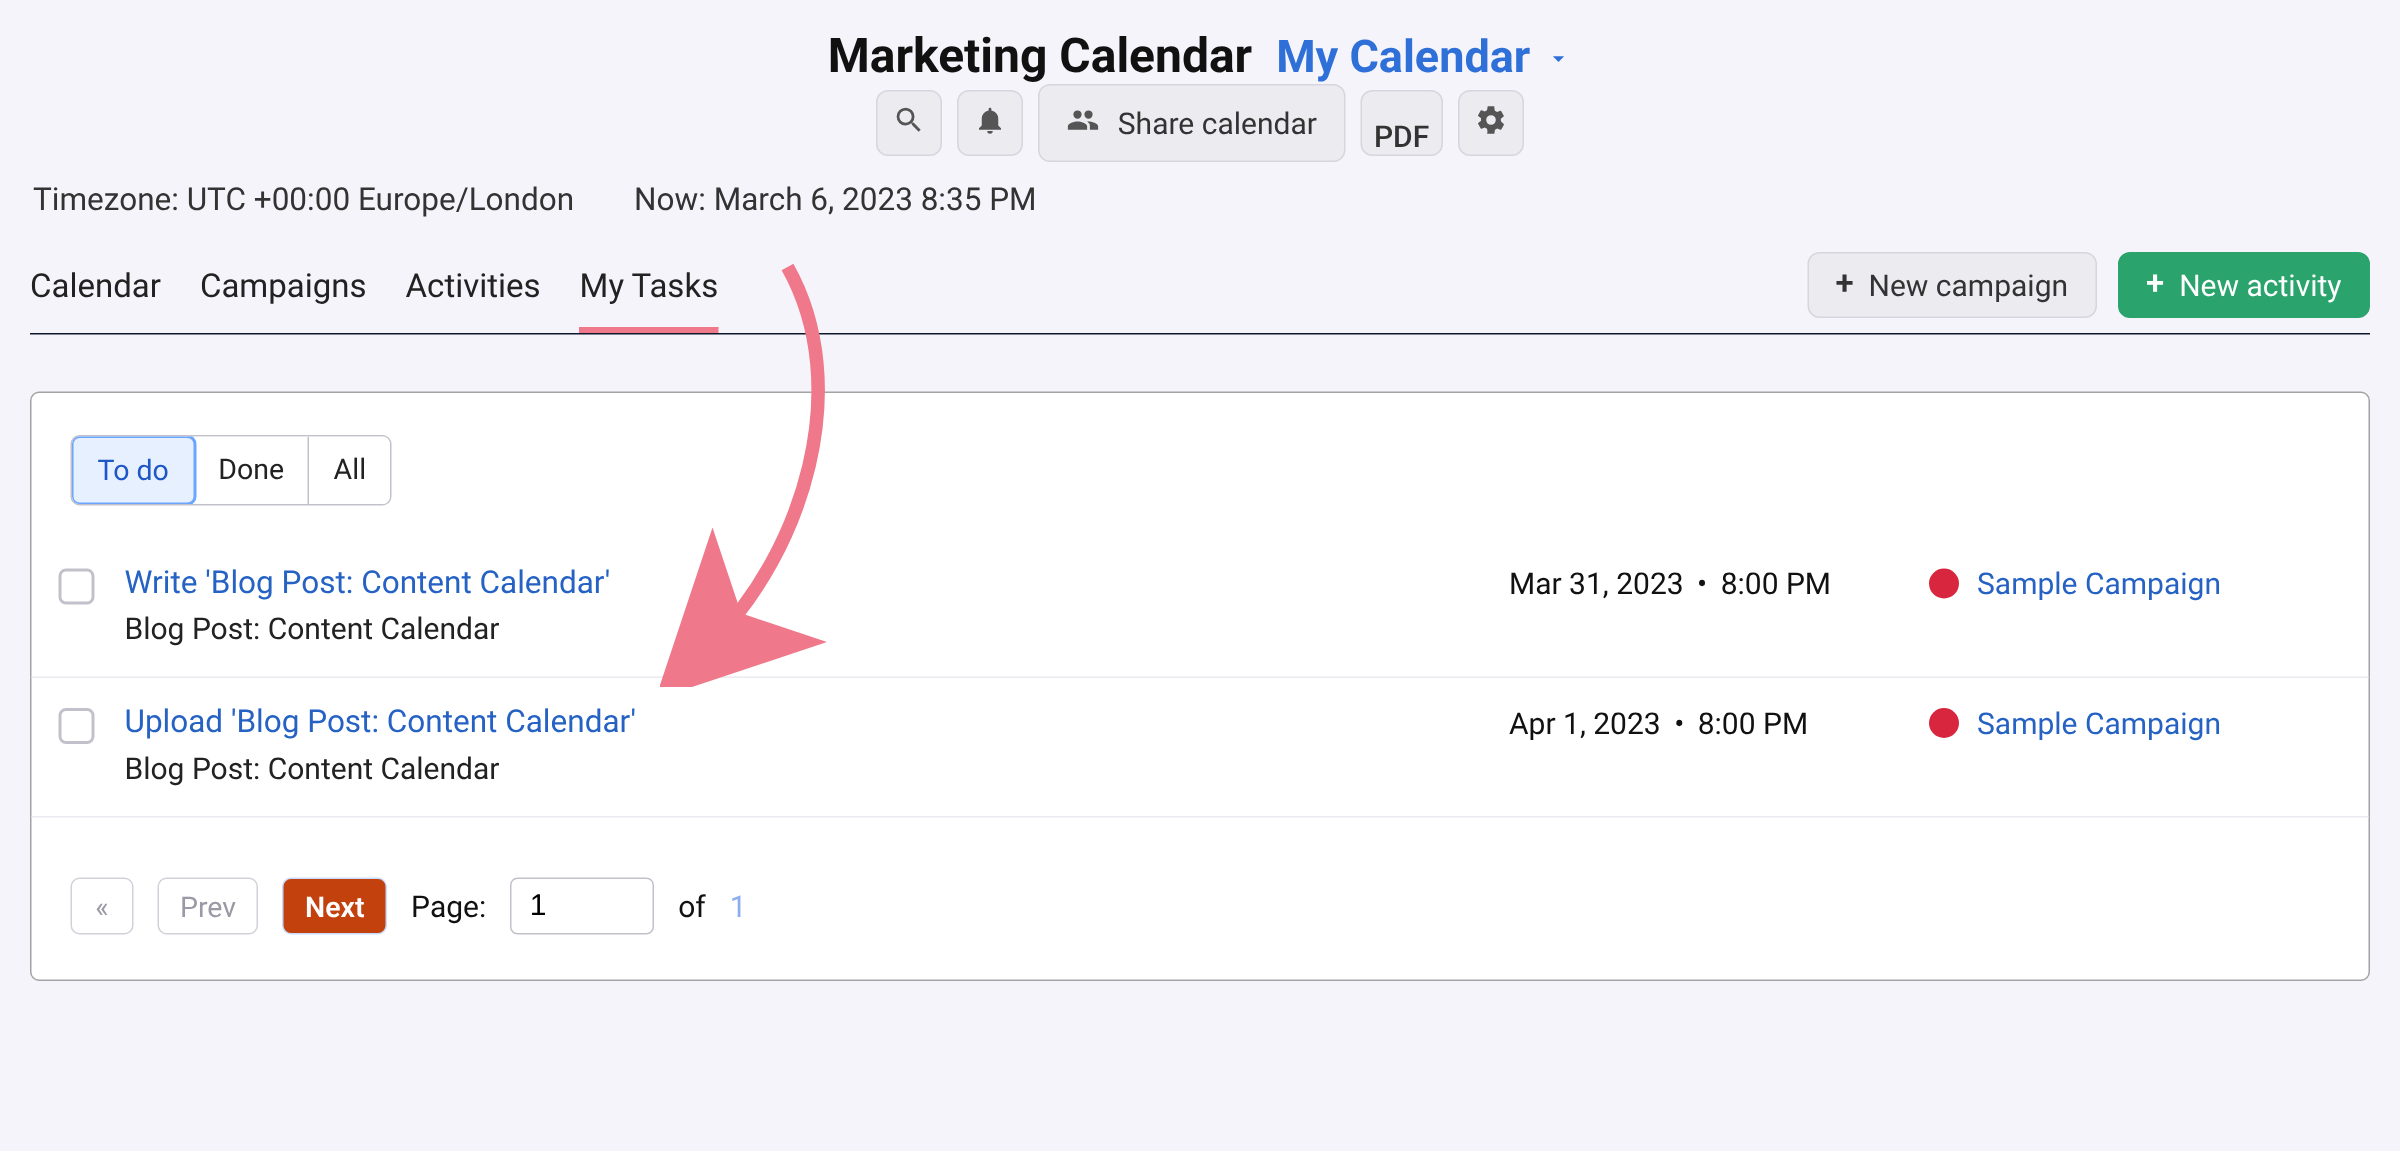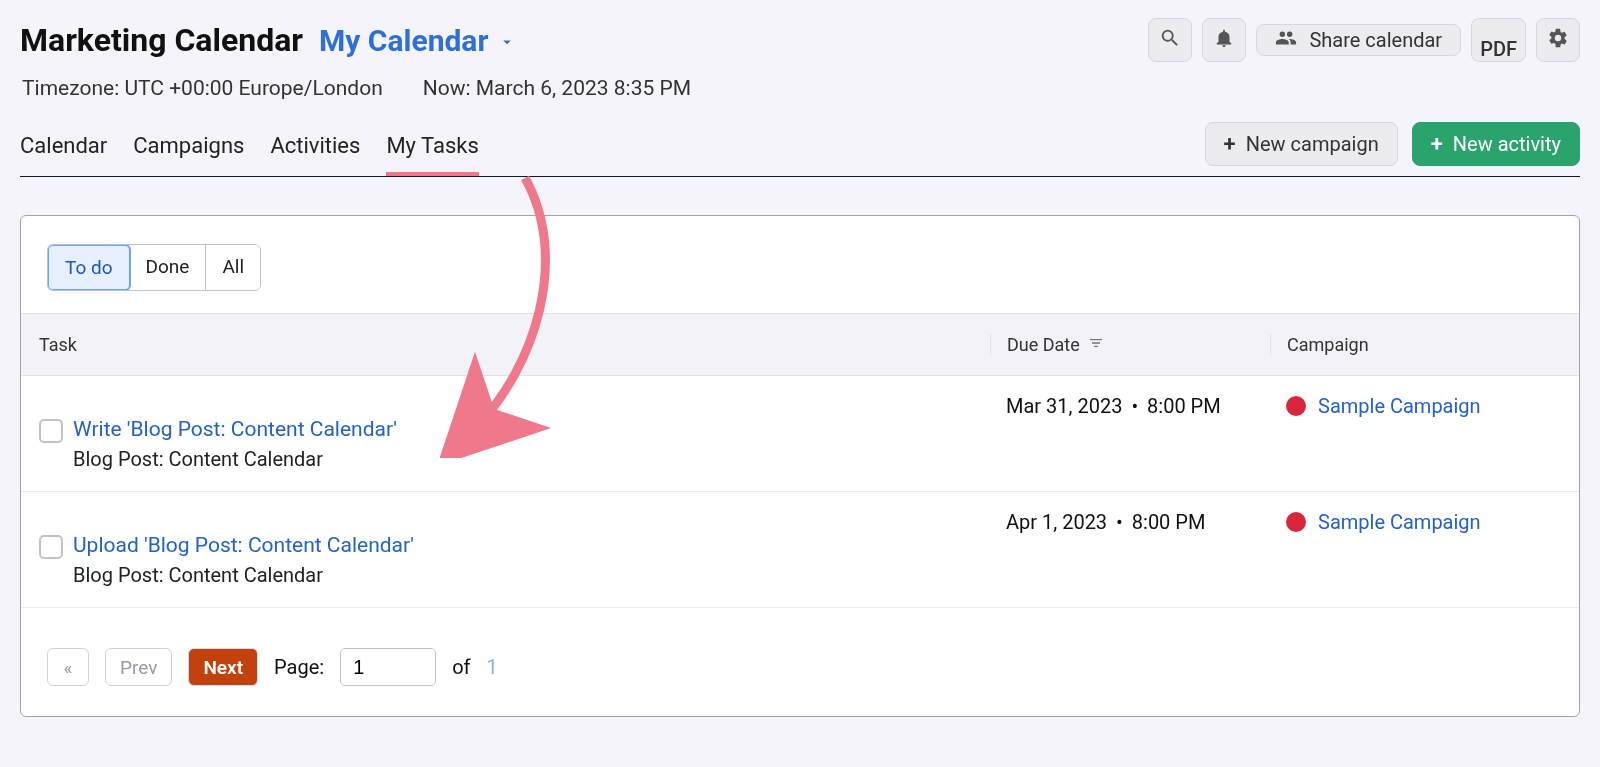--- a/index.html
+++ b/index.html
@@ -7,35 +7,35 @@
     font-family: -apple-system, BlinkMacSystemFont, "Segoe UI", Roboto, Helvetica, Arial, sans-serif;
     background: #f5f4fb;
     width: 1600px;
     height: 767px;
     overflow: hidden;
     color: #111;
   }
   .page { padding: 10px 20px 20px 20px; }
 
   
-  .header-row { display: flex; align-items: center; justify-content: space-between; padding: 8px 0 4px 0; }
+  .header-row { display: flex; align-items: center; justify-content: space-between; padding: 8px 0 4px 0; flex-direction: column; }
   .header-left { display: flex; align-items: baseline; gap: 16px; }
   .page-title { font-size: 32px; font-weight: 700; color: #111; }
   .calendar-select { display: flex; align-items: center; gap: 10px; font-size: 30px; font-weight: 700; color: #2f6fd8; cursor: pointer; }
   .calendar-select svg { width: 18px; height: 18px; fill: #2f6fd8; }
 
   .header-actions { display: flex; align-items: center; gap: 10px; }
   .icon-btn {
     width: 44px; height: 44px; display: inline-flex; align-items: center; justify-content: center;
     background: #ecebef; border: 1px solid #d7d6de; border-radius: 8px; cursor: pointer;
   }
   .icon-btn svg { width: 22px; height: 22px; fill: #555; }
   .share-btn {
     display: inline-flex; align-items: center; gap: 12px;
-    padding: 0 18px; height: 32px;
+    padding: 0 18px; height: 52px;
     background: #ecebef; border: 1px solid #d7d6de; border-radius: 8px; cursor: pointer;
     font-size: 20px; color: #333;
   }
   .share-btn svg { width: 22px; height: 22px; fill: #555; }
   .pdf-btn {
     display: inline-flex; align-items: flex-end; justify-content: center;
     height: 44px; padding: 0 8px;
     background: #ecebef; border: 1px solid #d7d6de; border-radius: 8px; cursor: pointer;
     font-size: 20px; color: #333; font-weight: 500;
   }
@@ -94,21 +94,21 @@
 
   
   .trow {
     display: grid;
     grid-template-columns: 1fr 280px 275px;
     padding: 18px 18px 20px 18px;
     border-bottom: 1px solid #ebeaf0;
     font-size: 20px;
     align-items: start;
   }
-  .task-cell { display: flex; gap: 10px; align-items: flex-start; margin-top: 23px; }
+  .task-cell { display: flex; gap: 20px; align-items: flex-start; }
   .chk {
     width: 24px; height: 24px; border: 2px solid #c2c1cb; border-radius: 5px; background: #fff; cursor: pointer; flex: none; margin-top: 2px;
   }
   .task-title { color: #2562c4; font-size: 21px; cursor: pointer; }
   .task-sub   { color: #222; font-size: 20px; margin-top: 6px; }
   .due { color: #111; font-size: 20px; }
   .due .dot { margin: 0 4px; }
   .campaign { display: flex; align-items: center; gap: 12px; color: #2562c4; cursor: pointer; }
   .campaign .cdot { width: 20px; height: 20px; border-radius: 50%; background: #d7263d; display: inline-block; }
 
@@ -208,32 +208,20 @@
   <div class="card">
 
     <div class="filters">
       <div class="seg">
         <div class="seg-btn active">To do</div>
         <div class="seg-btn">Done</div>
         <div class="seg-btn">All</div>
       </div>
     </div>
 
-    <div class="thead">
-      <div class="col">Task</div>
-      <div class="col divided">
-        <span>Due Date</span>
-        <span class="sort-icon">
-          <svg viewBox="0 0 24 24">
-              <path d="M3 6h18v2H3zm3 5h12v2H6zm3 5h6v2H9z"></path>
-            </svg>
-        </span>
-      </div>
-      <div class="col divided">Campaign</div>
-    </div>
 
     <div class="trow">
       <div class="task-cell">
         <div class="chk"></div>
         <div>
           <div class="task-title">Write 'Blog Post: Content Calendar'</div>
           <div class="task-sub">Blog Post: Content Calendar</div>
         </div>
       </div>
       <div class="due">

